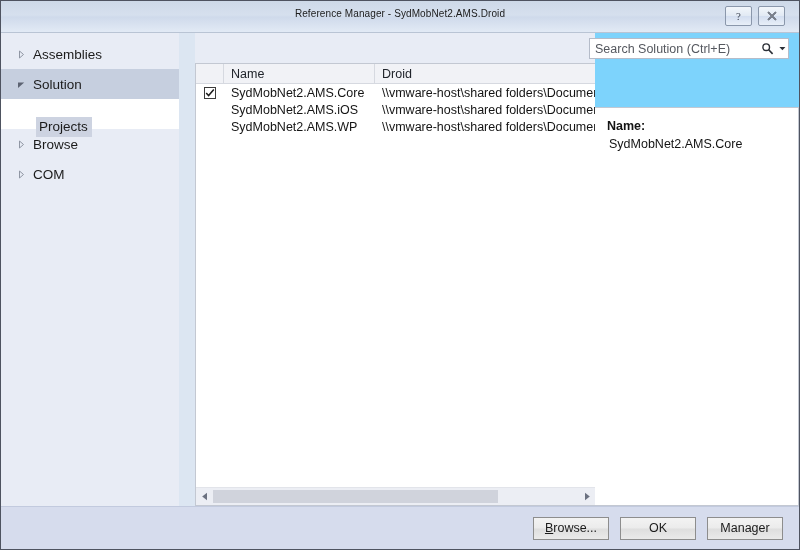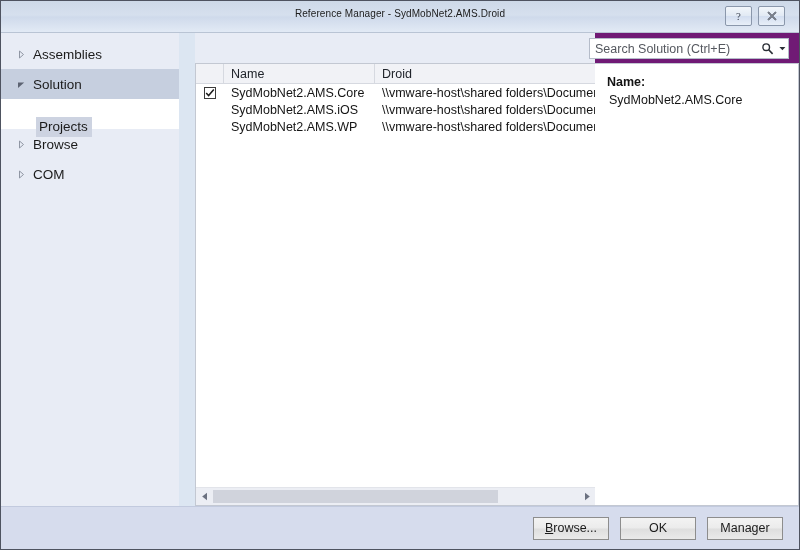--- a/index.html
+++ b/index.html
@@ -205,31 +205,33 @@
     height: 13px; width: 78%;
     background: #d0d3dc;
   }
 
   
   #detail-pane {
     width: 204px;
     flex: none;
     display: flex;
     flex-direction: column;
-    background: #701a75;
+    background: #7dd3fc;
+    gap: 16px;
   }
   #detail-search-spacer { height: 30px; flex: none; position: relative; }
   #detail-box {
     flex: 1 1 auto;
     background: #ffffff;
     border: 1px solid #c3c8d2;
     border-left: none;
     box-sizing: border-box;
     padding: 9px 10px 0 12px;
     overflow: hidden;
+    margin-top: 28px;
   }
   #detail-label {
     font-size: 12.5px;
     font-weight: bold;
     color: #141414;
     line-height: 1.45;
   }
   #detail-value {
     font-size: 12.5px;
     color: #141414;

